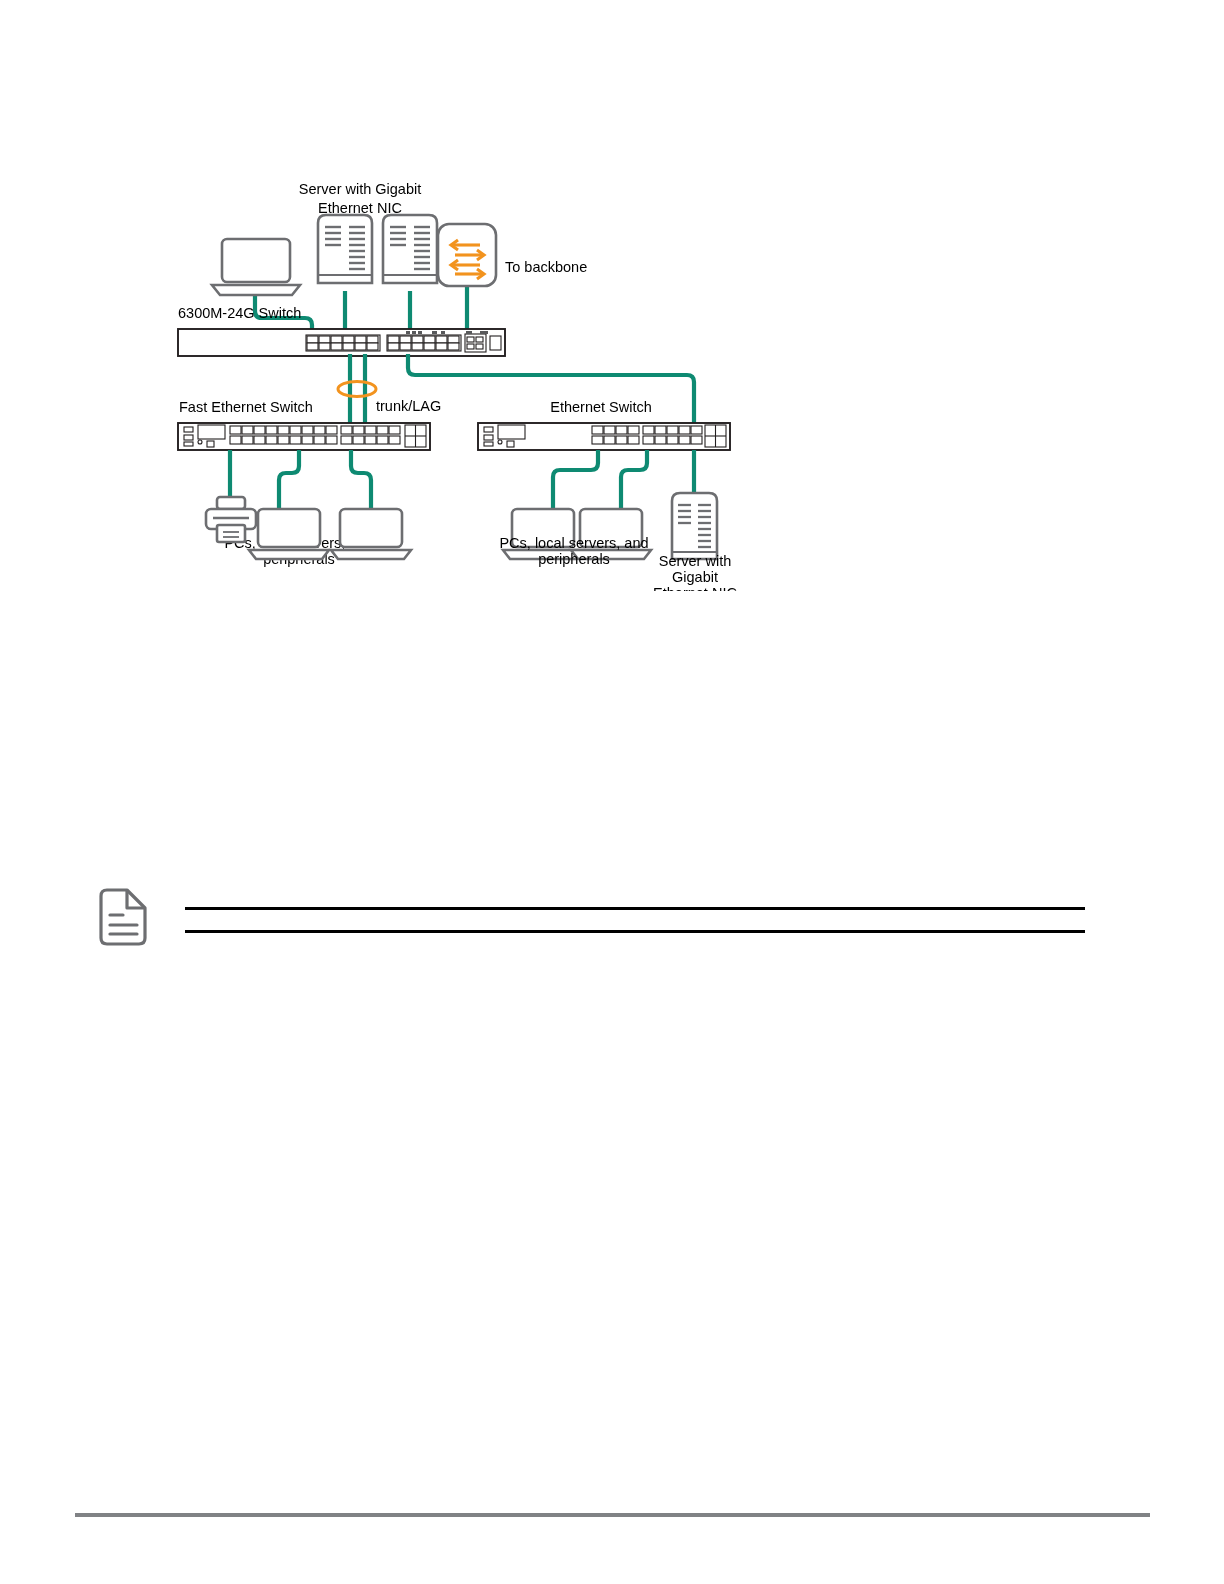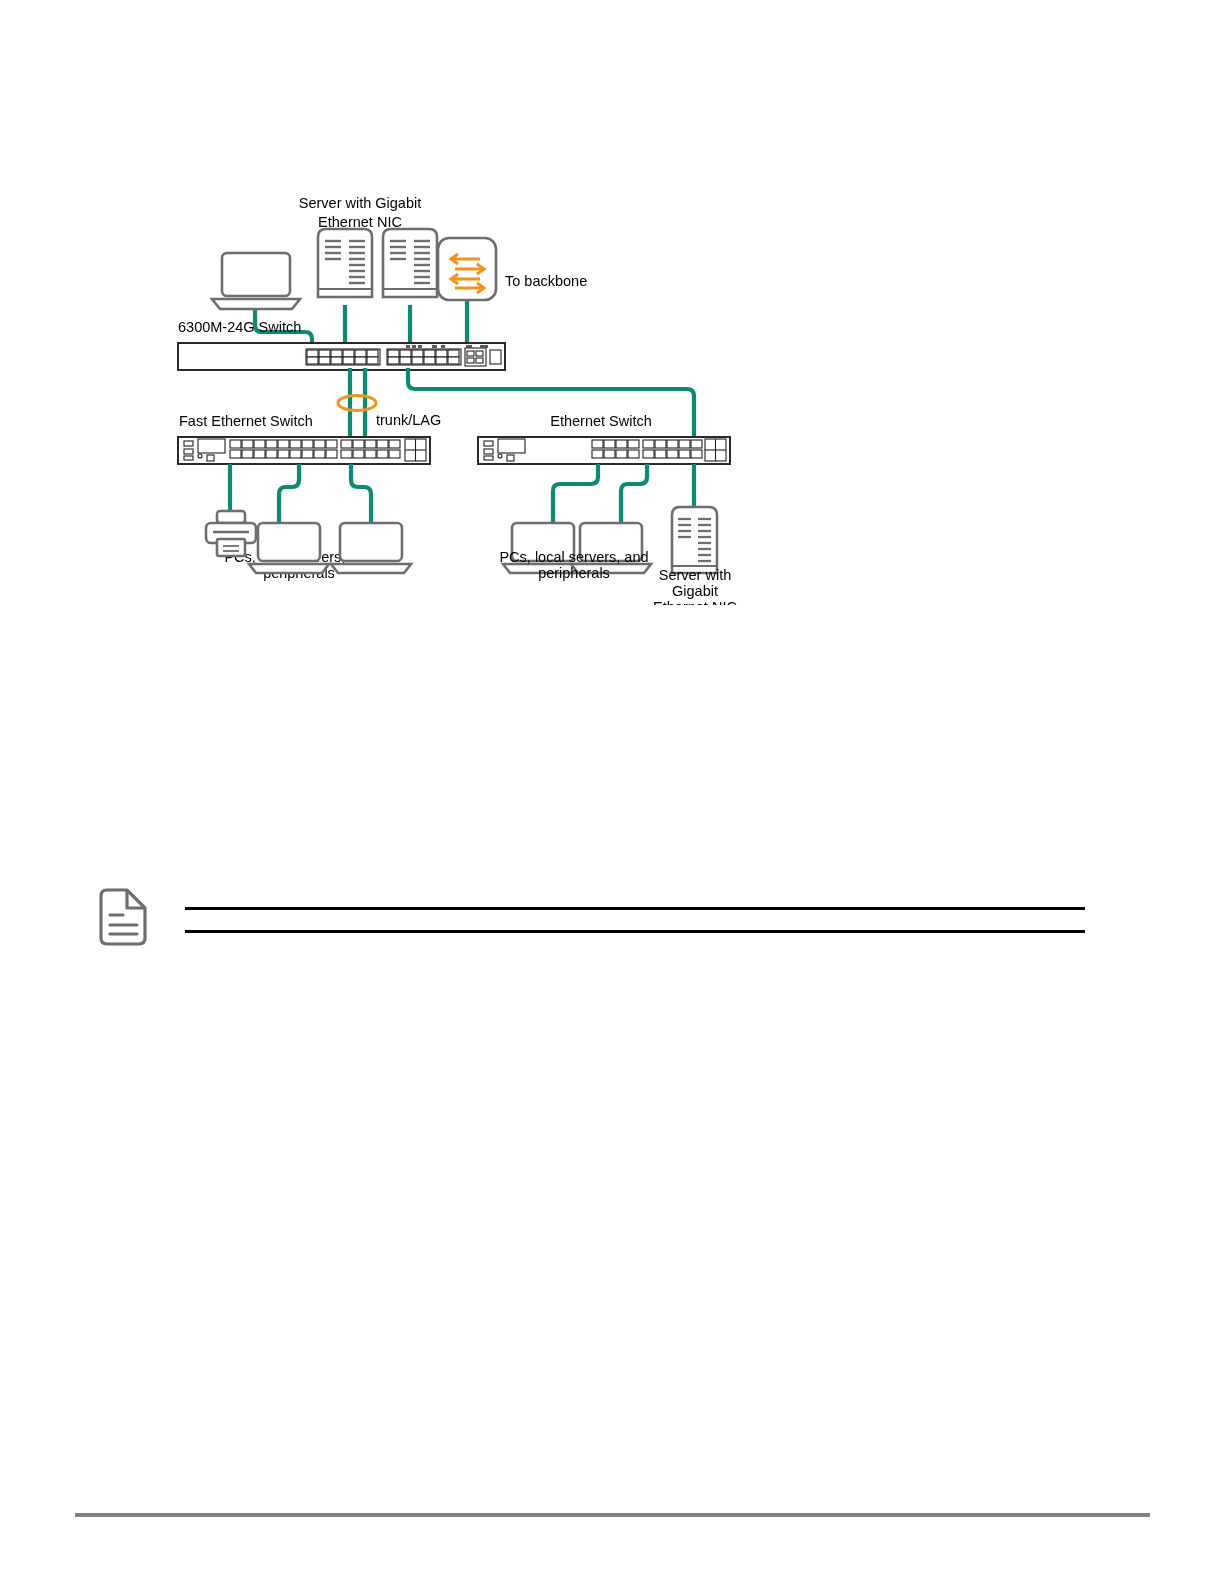--- a/index.html
+++ b/index.html
@@ -17,21 +17,21 @@
     overflow: hidden;
   }
   .page {
     position: absolute;
     inset: 0;
   }
   
   #diagram-figure {
     position: absolute;
     left: 160px;
-    top: 175px;
+    top: 161px;
     width: 640px;
     height: 430px;
     text-align: center;
   }
   #diagram-figure svg {
     display: block;
   }
   .dlabel {
     font-family: "Liberation Sans", sans-serif;
     font-size: 14.5px;

